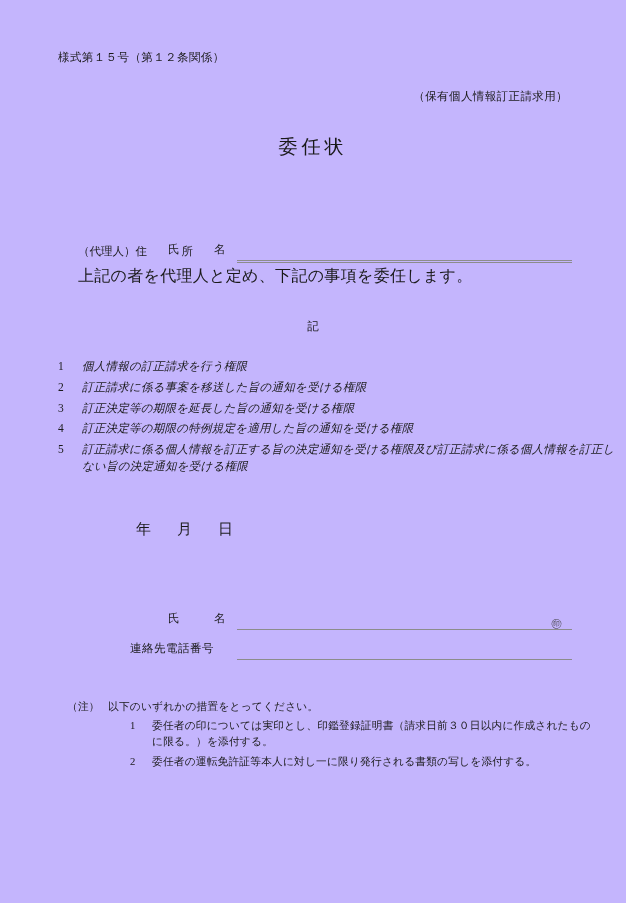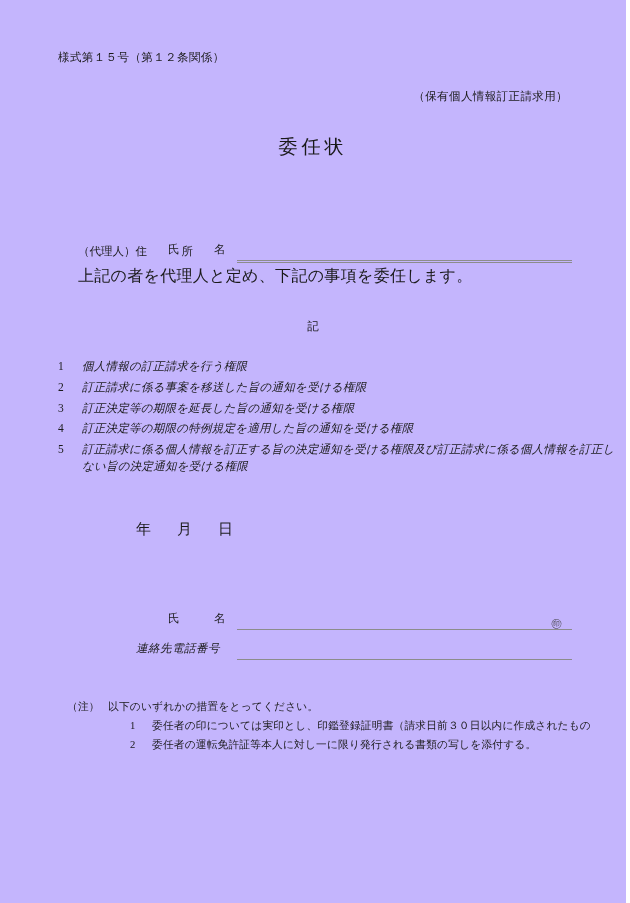--- a/index.html
+++ b/index.html
@@ -63,23 +63,22 @@
     top: 0;
     left: 20px;
     font-size: 11.5px;
     white-space: nowrap;
   }
   .field-label.indent-name {
     left: 70px;
     margin-left: 40px;
   }
   .field-label.indent-tel {
-    left: 78px;
+    left: 72px;
     letter-spacing: 0.5px;
-    font-style: italic;
   }
   .field-rule {
     position: absolute;
     left: 179px;
     right: 0;
     bottom: 2px;
     border-bottom: 1px solid #8c8c8c;
     height: 0;
   }
   .seal-mark {
@@ -242,20 +241,21 @@
 
   <div class="notes">
     <div class="note-head">
       <span class="note-head-label">（注）</span>
       <span>以下のいずれかの措置をとってください。</span>
     </div>
 
     <div class="note-sub">
       <span class="note-sub-num">1</span>
       <span>委任者の印については実印とし、印鑑登録証明書（請求日前３０日以内に作成されたもの</span>
+      <span class="note-sub-cont">に限る。）を添付する。</span>
     </div>
 
     <div class="note-sub">
       <span class="note-sub-num">2</span>
       <span>委任者の運転免許証等本人に対し一に限り発行される書類の写しを添付する。</span>
     </div>
   </div>
 
 </div>
 

